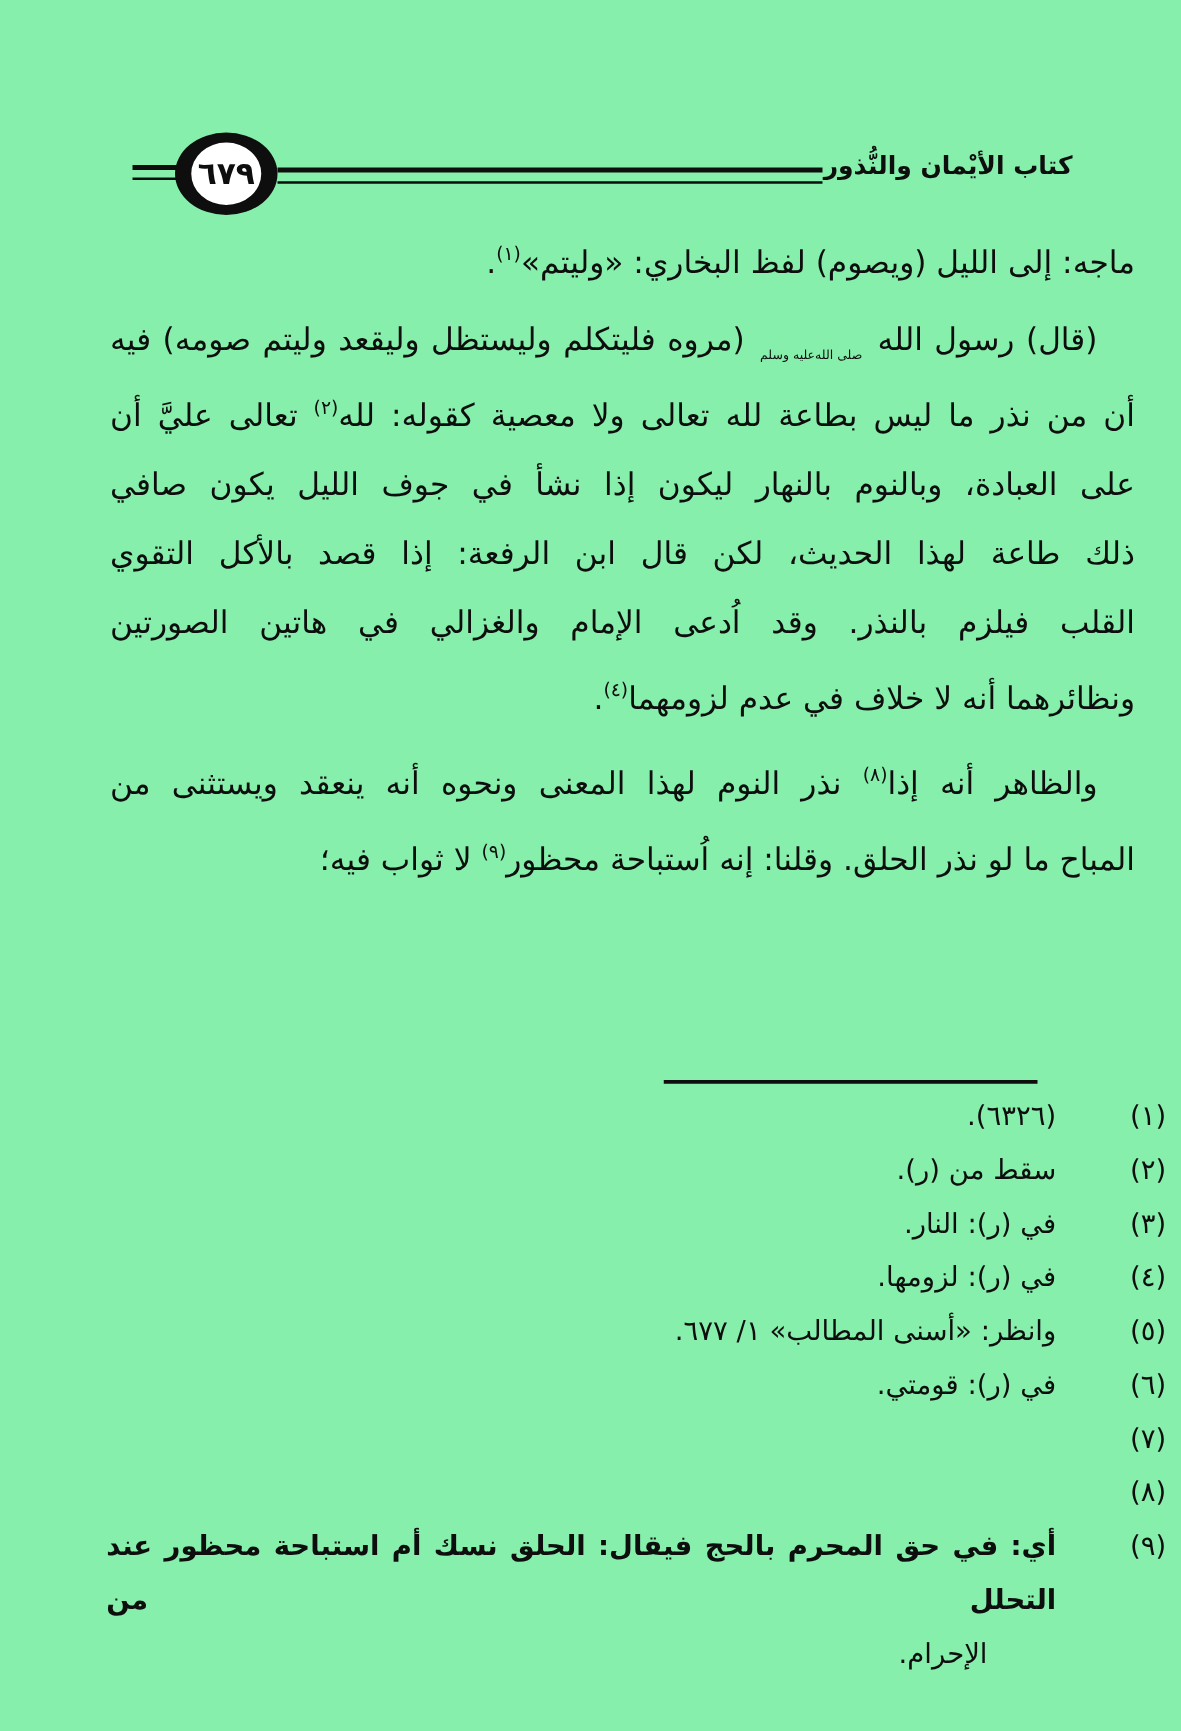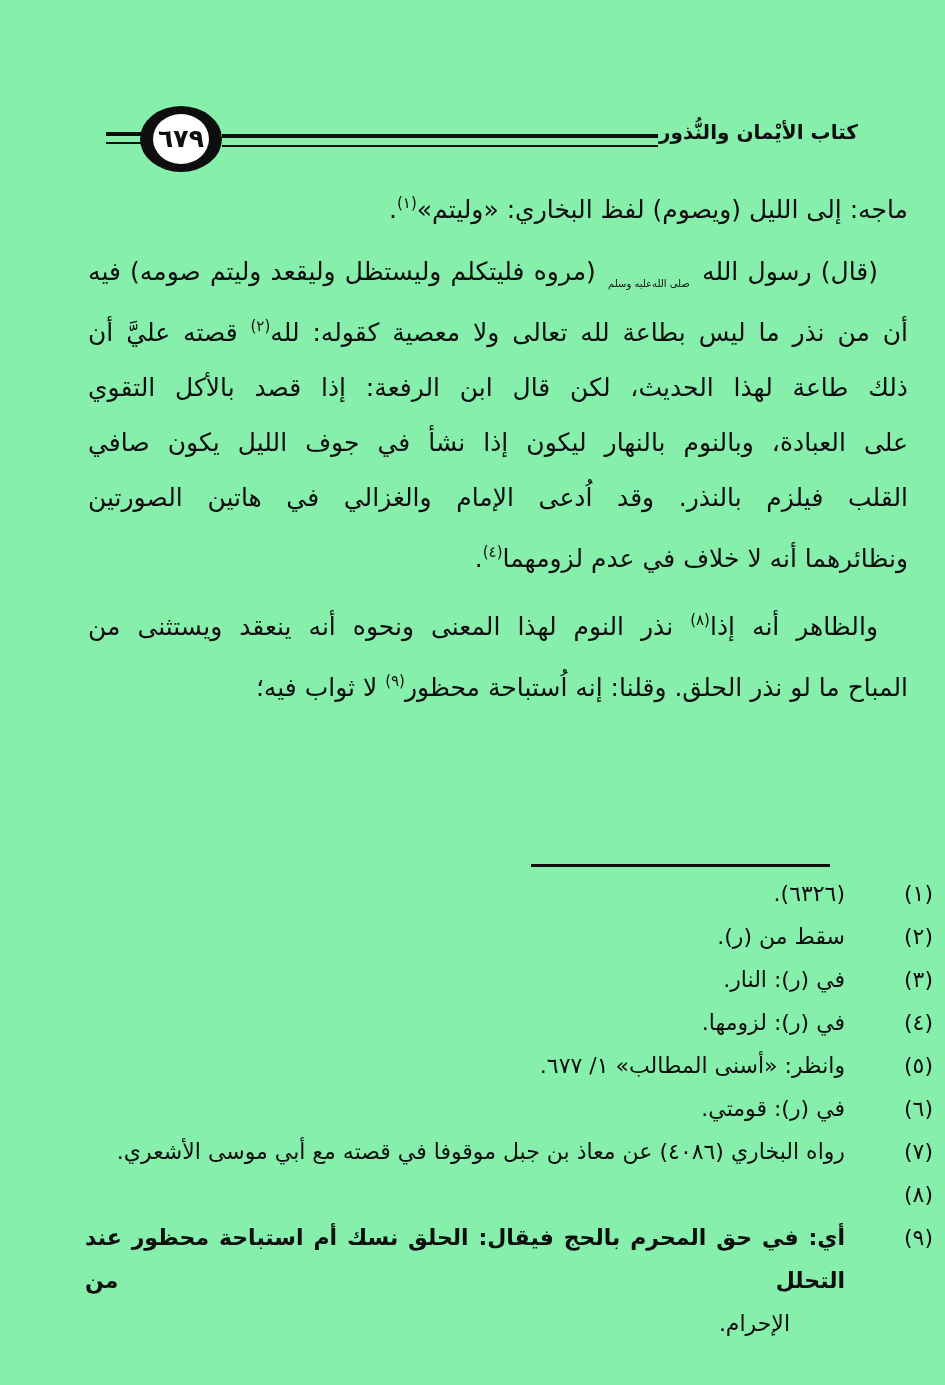--- a/index.html
+++ b/index.html
@@ -103,23 +103,23 @@
 
   <div class="body-text">
       <div class="para">
         <div class="line"><span>ماجه: إلى الليل </span><span class="b">(ويصوم)</span><span> لفظ البخاري: </span><span class="b">«وليتم»</span><span class="sup">(١)</span><span>.</span></div>
       </div>
       <div class="para">
         <div class="line j ind"><span class="b">(قال) رسول الله </span><span class="saw">
             <span>صلى الله</span>
             <span>عليه وسلم</span>
           </span><span class="b"> (مروه فليتكلم وليستظل وليقعد وليتم صومه)</span><span> فيه</span></div>
-        <div class="line j"><span>أن من نذر ما ليس بطاعة لله تعالى ولا معصية كقوله: لله</span><span class="sup">(٢)</span><span> قصته عليَّ أن</span></div>
+        <div class="line j"><span>أن من نذر ما ليس بطاعة لله تعالى ولا معصية كقوله: لله</span><span class="sup">(٢)</span><span> تعالى عليَّ أن</span></div>
+        <div class="line j"><span>على العبادة، وبالنوم بالنهار ليكون إذا نشأ في جوف الليل يكون صافي</span></div>
         <div class="line j"><span>ذلك طاعة لهذا الحديث، لكن قال ابن الرفعة: إذا قصد بالأكل التقوي</span></div>
-        <div class="line j"><span>على العبادة، وبالنوم بالنهار ليكون إذا نشأ في جوف الليل يكون صافي</span></div>
         <div class="line j"><span>القلب فيلزم بالنذر. وقد اُدعى الإمام والغزالي في هاتين الصورتين</span></div>
         <div class="line"><span>ونظائرهما أنه لا خلاف في عدم لزومهما</span><span class="sup">(٤)</span><span>.</span></div>
       </div>
       <div class="para">
         <div class="line j ind"><span>والظاهر أنه إذا</span><span class="sup">(٨)</span><span> نذر النوم لهذا المعنى ونحوه أنه ينعقد ويستثنى من</span></div>
         <div class="line"><span>المباح ما لو نذر الحلق. وقلنا: إنه اُستباحة محظور</span><span class="sup">(٩)</span><span> لا ثواب فيه؛</span></div>
       </div>
     </div>
 
   <div class="fn-divider"></div>
@@ -156,23 +156,20 @@
         </div>
       </div>
       <div class="fn-row">
         <span class="fn-num">(٦)</span>
         <div class="fn-text">
           <div>في (ر): قومتي.</div>
         </div>
       </div>
       <div class="fn-row">
         <span class="fn-num">(٧)</span>
-        <div class="fn-text">
-          <div>رواه البخاري (٤٠٨٦) عن معاذ بن جبل موقوفا في قصته مع أبي موسى الأشعري.</div>
-        </div>
       </div>
       <div class="fn-row">
         <span class="fn-num">(٨)</span>
       </div>
       <div class="fn-row">
         <span class="fn-num">(٩)</span>
         <div class="fn-text">
           <div class="j">أي: في حق المحرم بالحج فيقال: الحلق نسك أم استباحة محظور عند التحلل من</div>
           <div class="l2">الإحرام.</div>
         </div>

